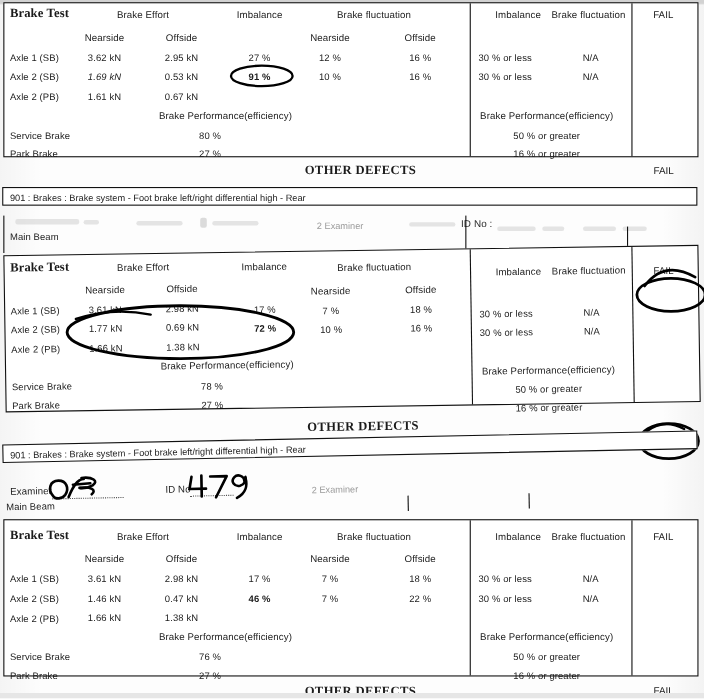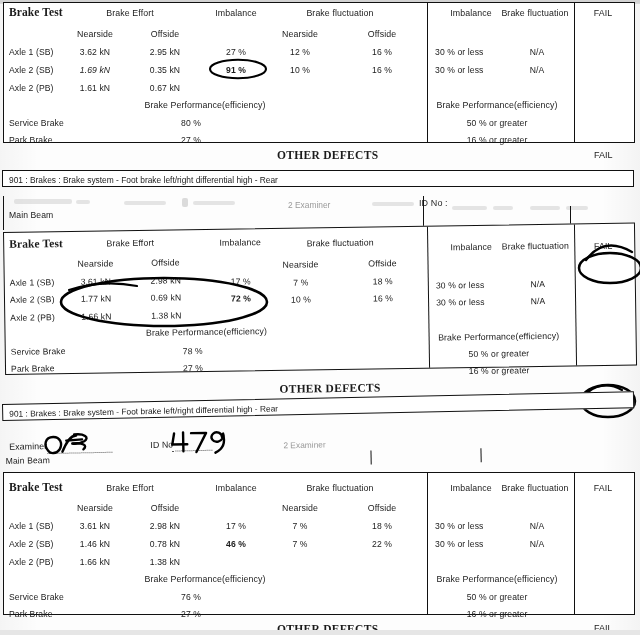--- a/index.html
+++ b/index.html
@@ -103,21 +103,21 @@
     <div class="t val ctr" style="left:95px;top:48px;">3.62 kN</div>
     <div class="t val ctr" style="left:165px;top:48px;">2.95 kN</div>
     <div class="t val ctr" style="left:236px;top:48px;">27 %</div>
     <div class="t val ctr" style="left:300px;top:48px;">12 %</div>
     <div class="t val ctr" style="left:382px;top:48px;">16 %</div>
     <div class="t val" style="left:435px;top:48px;">30 % or less</div>
     <div class="t val ctr" style="left:537px;top:48px;">N/A</div>
 
     <div class="t val" style="left:9px;top:66px;">Axle 2 (SB)</div>
     <div class="t val ctr" style="left:95px;top:66px;font-style:italic;">1.69 kN</div>
-    <div class="t val ctr" style="left:165px;top:66px;">0.35 kN</div>
+    <div class="t val ctr" style="left:165px;top:66px;">0.53 kN</div>
     <div class="t val ctr bold" style="left:236px;top:66px;">91 %</div>
     <div class="t val ctr" style="left:300px;top:66px;">10 %</div>
     <div class="t val ctr" style="left:382px;top:66px;">16 %</div>
     <div class="t val" style="left:435px;top:66px;">30 % or less</div>
     <div class="t val ctr" style="left:537px;top:66px;">N/A</div>
 
     <div class="t val" style="left:9px;top:84px;">Axle 2 (PB)</div>
     <div class="t val ctr" style="left:95px;top:84px;">1.61 kN</div>
     <div class="t val ctr" style="left:165px;top:84px;">0.67 kN</div>
 
@@ -306,21 +306,21 @@
     <div class="t val ctr" style="left:95px;top:54px;">3.61 kN</div>
     <div class="t val ctr" style="left:165px;top:54px;">2.98 kN</div>
     <div class="t val ctr" style="left:236px;top:54px;">17 %</div>
     <div class="t val ctr" style="left:300px;top:54px;">7 %</div>
     <div class="t val ctr" style="left:382px;top:54px;">18 %</div>
     <div class="t val" style="left:435px;top:54px;">30 % or less</div>
     <div class="t val ctr" style="left:537px;top:54px;">N/A</div>
 
     <div class="t val" style="left:9px;top:72px;">Axle 2 (SB)</div>
     <div class="t val ctr" style="left:95px;top:72px;">1.46 kN</div>
-    <div class="t val ctr" style="left:165px;top:72px;">0.78 kN</div>
+    <div class="t val ctr" style="left:165px;top:72px;">0.47 kN</div>
     <div class="t val ctr bold" style="left:236px;top:72px;">46 %</div>
     <div class="t val ctr" style="left:300px;top:72px;">7 %</div>
     <div class="t val ctr" style="left:382px;top:72px;">22 %</div>
     <div class="t val" style="left:435px;top:72px;">30 % or less</div>
     <div class="t val ctr" style="left:537px;top:72px;">N/A</div>
 
     <div class="t val" style="left:9px;top:90px;">Axle 2 (PB)</div>
     <div class="t val ctr" style="left:95px;top:90px;">1.66 kN</div>
     <div class="t val ctr" style="left:165px;top:90px;">1.38 kN</div>
 

